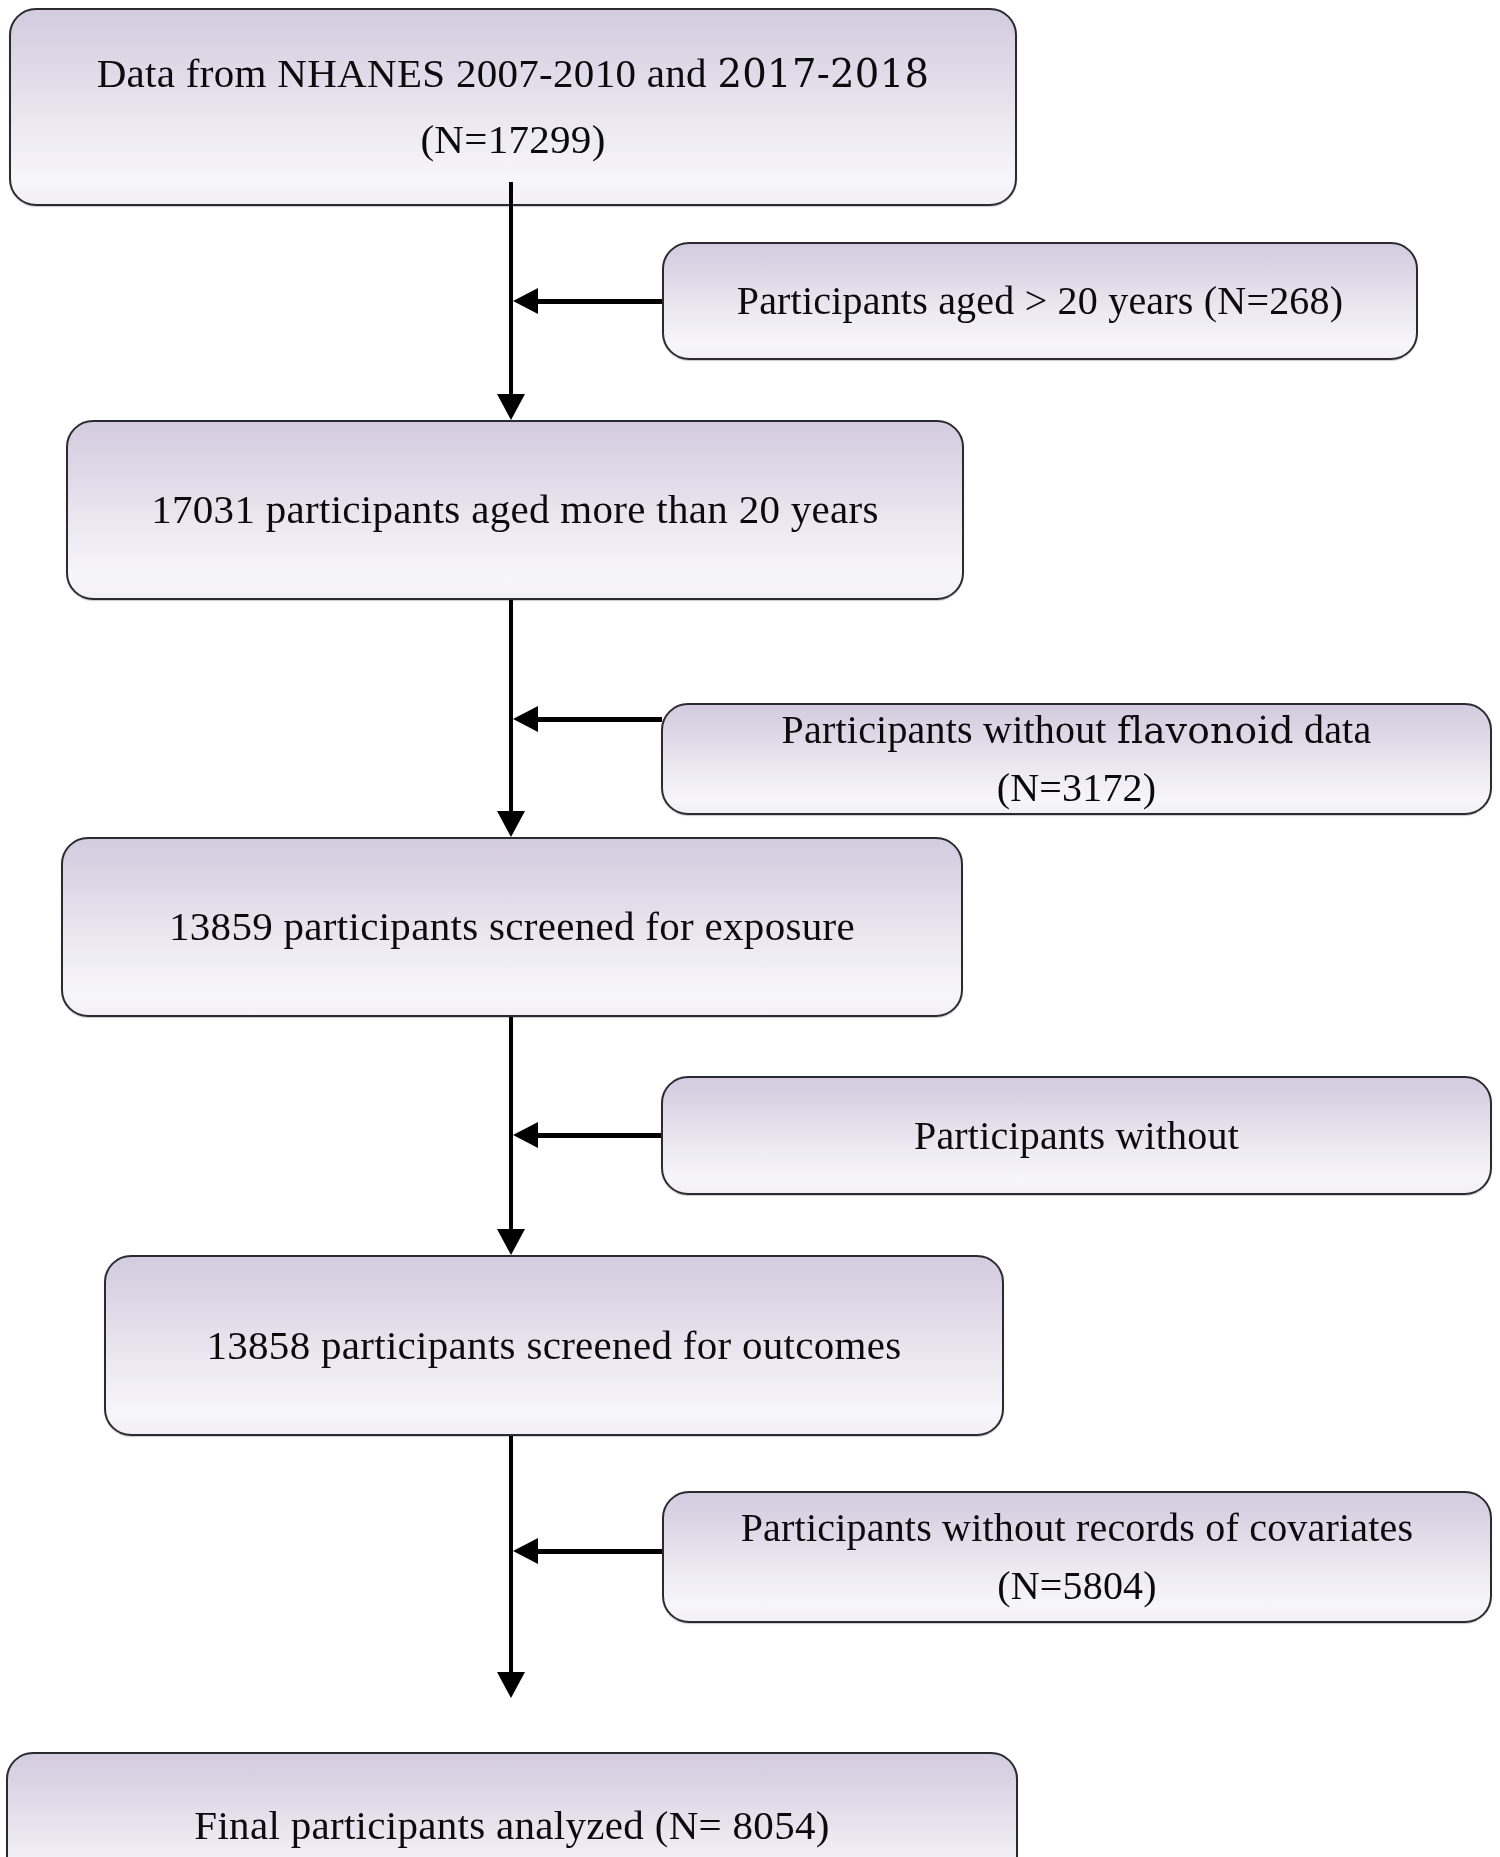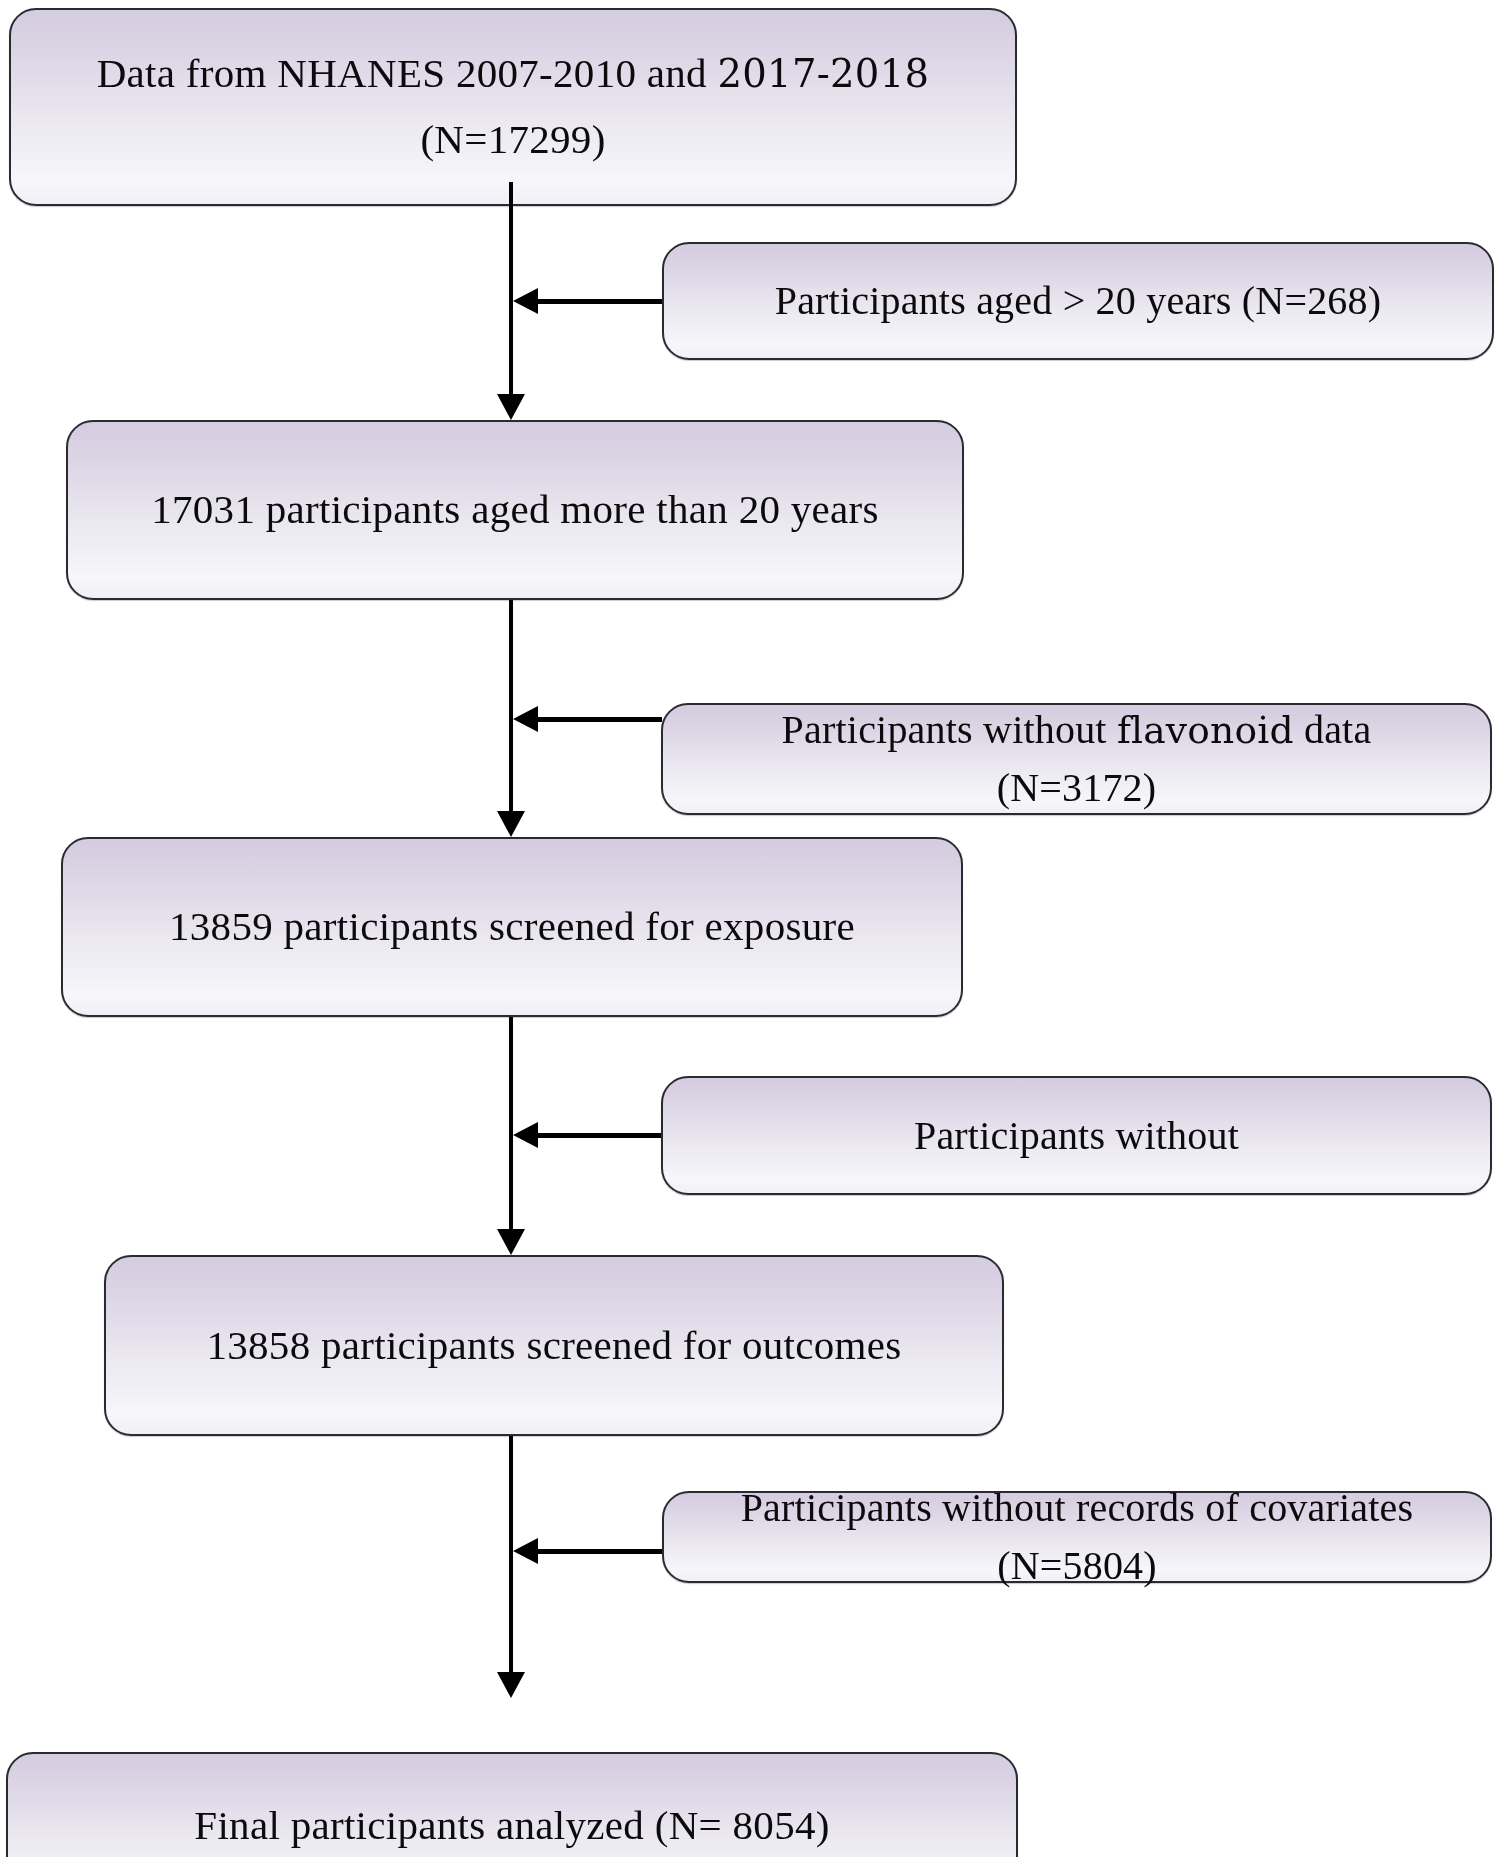--- a/index.html
+++ b/index.html
@@ -87,21 +87,21 @@
   <div class="box main-box" style="left:9px; top:8px; width:1008px; height:198px;">
     <div class="tline"><span>Data from NHANES 2007-2010 and </span><span class="alt-font">2017-2018</span></div>
     <div class="tline">(N=17299)</div>
   </div>
 
   <div class="vline" style="top:182px; height:214px;"></div>
   <div class="arrow-down" style="left:497px; top:394px;"></div>
   <div class="hline" style="left:537px; top:299px; width:125px;"></div>
   <div class="arrow-left" style="left:513px; top:288px;"></div>
 
-  <div class="box excl-box" style="left:662px; top:242px; width:832px; height:118px;">
+  <div class="box excl-box" style="left:662px; top:242px; width:756px; height:118px;">
     <div class="tline">Participants aged &gt; 20 years (N=268)</div>
   </div>
 
   <div class="box main-box" style="left:66px; top:420px; width:898px; height:180px;">
     <div class="tline">17031 participants aged more than 20 years</div>
   </div>
 
   <div class="vline" style="top:600px; height:213px;"></div>
   <div class="arrow-down" style="left:497px; top:811px;"></div>
   <div class="hline" style="left:537px; top:717px; width:125px;"></div>
@@ -127,21 +127,21 @@
 
   <div class="box main-box" style="left:63px; top:1255px; width:900px; height:181px;margin-left:41px;">
     <div class="tline">13858 participants screened for outcomes</div>
   </div>
 
   <div class="vline" style="top:1436px; height:238px;"></div>
   <div class="arrow-down" style="left:497px; top:1672px;"></div>
   <div class="hline" style="left:537px; top:1549px; width:125px;"></div>
   <div class="arrow-left" style="left:513px; top:1538px;"></div>
 
-  <div class="box excl-box" style="left:662px; top:1491px; width:830px; height:92px;">
+  <div class="box excl-box" style="left:662px; top:1491px; width:830px; height:132px;">
     <div class="tline">Participants without records of covariates</div>
     <div class="tline">(N=5804)</div>
   </div>
 
   <div class="box main-box" style="left:6px; top:1752px; width:1012px; height:148px;text-align:right;">
     <div class="tline">Final participants analyzed (N= 8054)</div>
   </div>
 
 </div>
 

